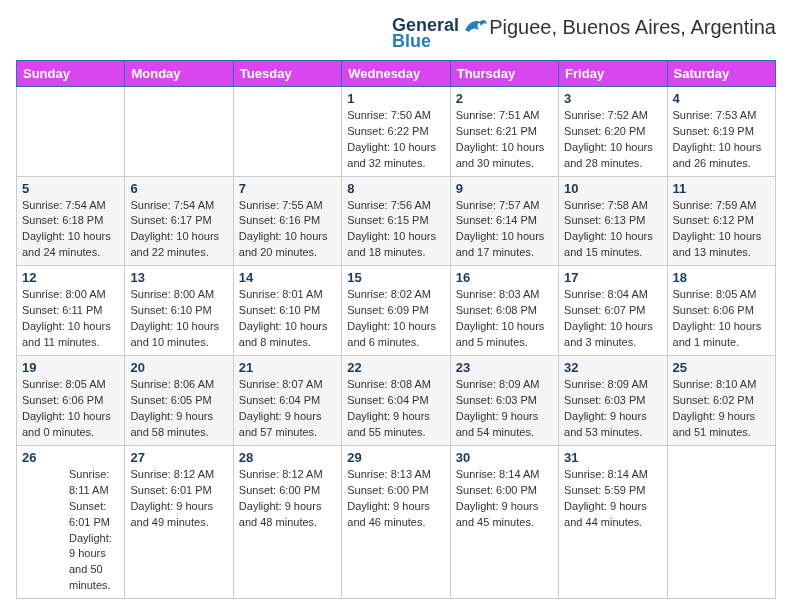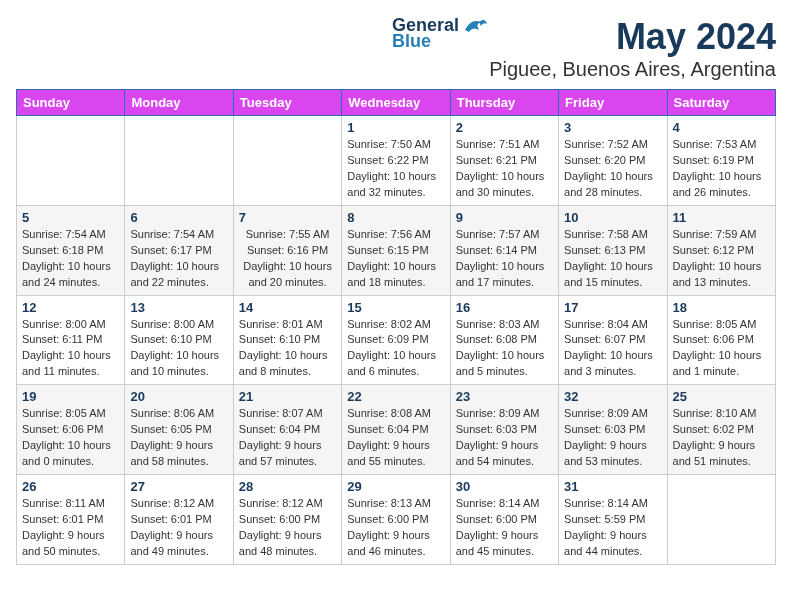--- a/index.html
+++ b/index.html
@@ -90,21 +90,20 @@
     <div style="display:flex;align-items:center;gap:2px;">
       <span class="logo-text">General</span>
       <svg width="28" height="20" viewBox="0 0 28 20">
         <path d="M4 14 Q10 2 20 6 Q14 8 18 14 Q12 10 8 16 Z" fill="#2980b9"></path>
         <path d="M18 6 Q24 1 26 8 Q22 6 20 10 Z" fill="#2980b9"></path>
       </svg>
     </div>
     <span class="logo-text logo-blue" style="margin-top:-4px;">Blue</span>
   </div>
   <div class="title-block">
-    <div class="month-title">May 2024</div>
     <div class="location-title">Piguee, Buenos Aires, Argentina</div>
   </div>
 </div>
 
 <table class="calendar">
   <thead>
     <tr>
     <th>Sunday</th>
         <th>Monday</th>
         <th>Tuesday</th>
@@ -158,21 +157,21 @@
         </td>
         <td>
           <div class="day-num">6</div>
           <div class="day-info" style="white-space: pre-line;">Sunrise: 7:54 AM
 Sunset: 6:17 PM
 Daylight: 10 hours
 and 22 minutes.</div>
         </td>
         <td>
           <div class="day-num">7</div>
-          <div class="day-info" style="white-space: pre-line; text-align: center;">Sunrise: 7:55 AM
+          <div class="day-info" style="white-space: pre-line;">Sunrise: 7:55 AM
 Sunset: 6:16 PM
 Daylight: 10 hours
 and 20 minutes.</div>
         </td>
         <td>
           <div class="day-num">8</div>
           <div class="day-info" style="white-space: pre-line;">Sunrise: 7:56 AM
 Sunset: 6:15 PM
 Daylight: 10 hours
 and 18 minutes.</div>
@@ -297,21 +296,21 @@
           <div class="day-num">25</div>
           <div class="day-info" style="white-space: pre-line;">Sunrise: 8:10 AM
 Sunset: 6:02 PM
 Daylight: 9 hours
 and 51 minutes.</div>
         </td>
       </tr>
       <tr>
         <td>
           <div class="day-num">26</div>
-          <div class="day-info" style="white-space: pre-line;">Sunrise: 8:11 AM
+          <div class="day-info" style="white-space: pre-line; margin-left: 47px;">Sunrise: 8:11 AM
 Sunset: 6:01 PM
 Daylight: 9 hours
 and 50 minutes.</div>
         </td>
         <td>
           <div class="day-num">27</div>
           <div class="day-info" style="white-space: pre-line;">Sunrise: 8:12 AM
 Sunset: 6:01 PM
 Daylight: 9 hours
 and 49 minutes.</div>

